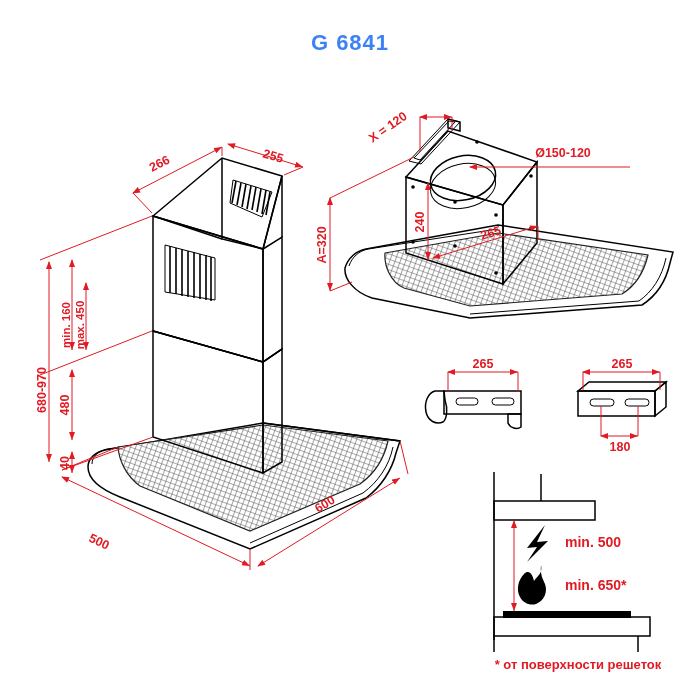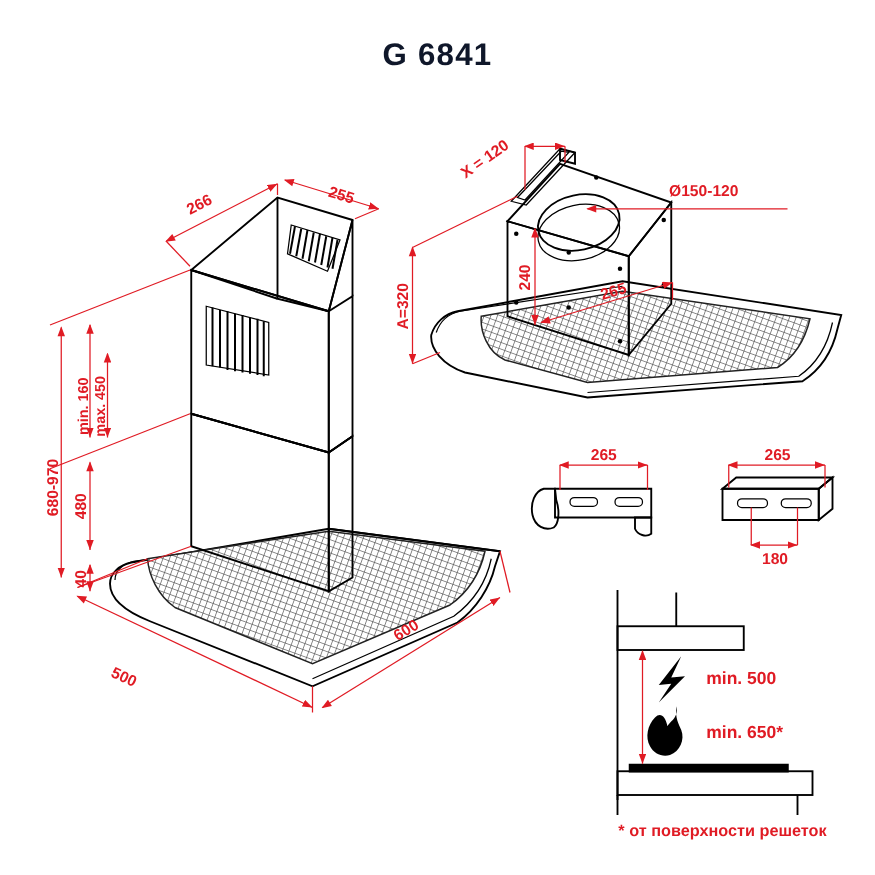--- a/index.html
+++ b/index.html
@@ -2,21 +2,21 @@
 <html><head>
 <meta charset="utf-8">
 <title>G 6841</title>
 <style>
   html,body{margin:0;padding:0;background:#ffffff;}
   body{width:700px;height:700px;position:relative;overflow:hidden;
        font-family:"Liberation Sans","DejaVu Sans",sans-serif;}
   #sheet{position:absolute;left:0;top:0;width:700px;height:700px;}
   #title{
     position:absolute;left:0;top:30px;width:700px;text-align:center;
-    font-size:25px;font-weight:bold;color:#0f172a;letter-spacing:1px;
+    font-size:22px;font-weight:bold;color:#3b82f6;letter-spacing:1px;
   }
   svg{position:absolute;left:0;top:0;width:700px;height:700px;}
   text{font-family:"Liberation Sans","DejaVu Sans",sans-serif;}
   .dimtext{fill:#e01b24;font-size:12.5px;font-weight:bold;}
   .dimtext-sm{fill:#e01b24;font-size:11.5px;font-weight:bold;}
   .bigdim{fill:#e01b24;font-size:14px;font-weight:bold;}
   .foot{fill:#e01b24;font-size:13px;font-weight:bold;}
   .ln{stroke:#000000;fill:none;stroke-width:1.5;}
   .ln-thin{stroke:#000000;fill:none;stroke-width:1;}
   .red{stroke:#e01b24;fill:none;stroke-width:1;}

